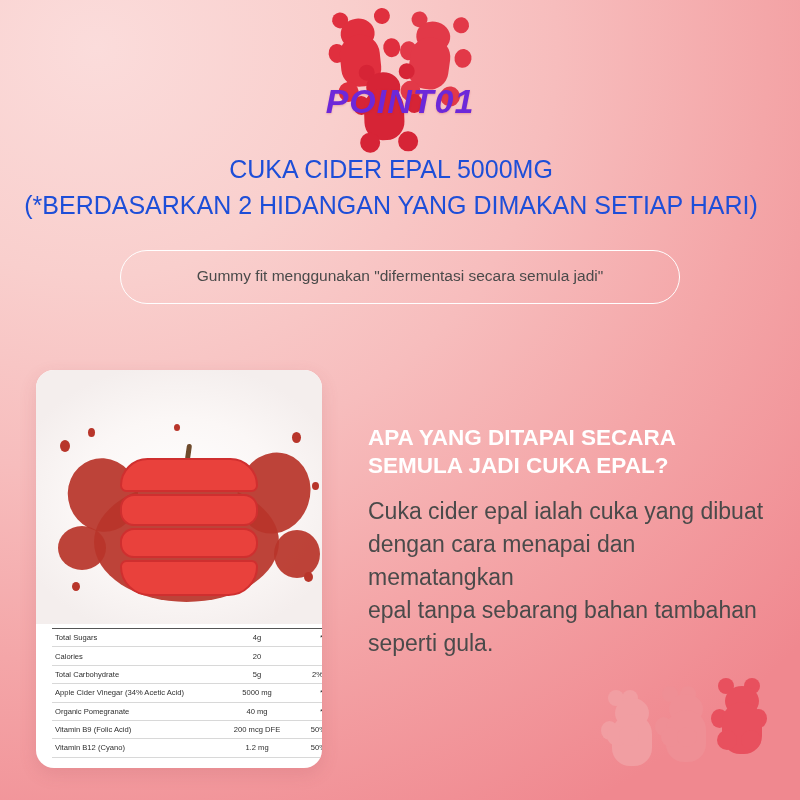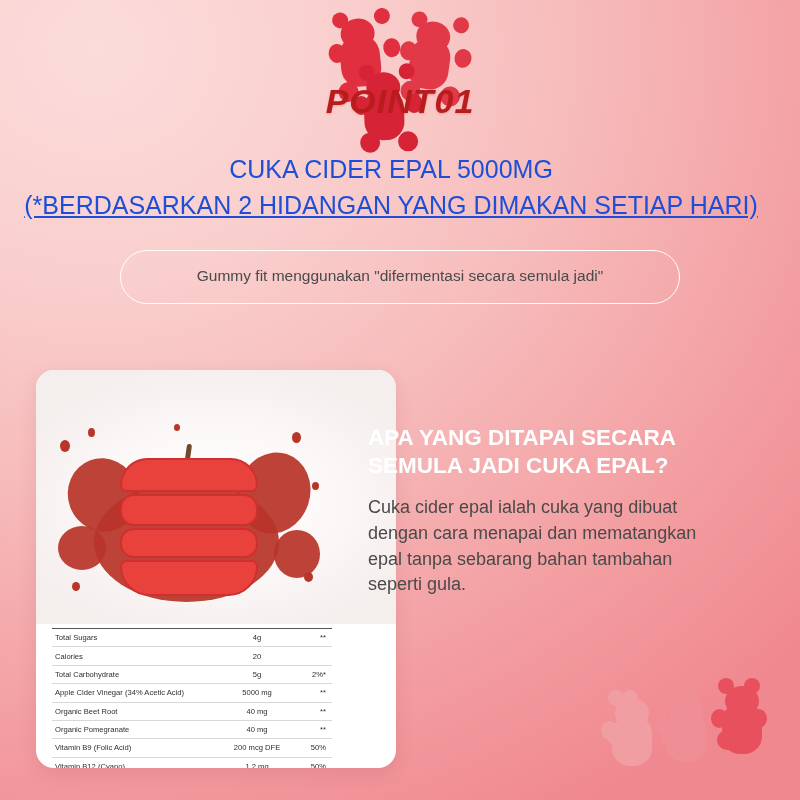--- a/index.html
+++ b/index.html
@@ -83,38 +83,38 @@
 
   
   .point-label {
     position: absolute;
     left: 0; right: 0;
     top: 82px;
     text-align: center;
     font-size: 34px;
     font-weight: bold;
     font-style: italic;
-    color: #b91c1c;
+    color: #6d28d9;
     letter-spacing: 1px;
     text-shadow: 0 1px 2px rgba(180,40,50,0.25);
   }
 
   
   .headline {
     position: absolute;
     left: 0; right: 18px;
     top: 152px;
     text-align: center;
     color: #1d4ed8;
     font-size: 25px;
     line-height: 1.42;
     font-weight: 400;
   }
   .headline .l1 { display: block; }
-  .headline .l2 { display: block; text-decoration: underline; }
+  .headline .l2 { display: block; }
 
   
   .subtitle-pill {
     position: absolute;
     left: 120px;
     top: 250px;
     width: 560px;
     padding: 14px 26px 16px;
     border: 1.6px solid #ffffff;
     border-radius: 40px;
@@ -123,21 +123,21 @@
     font-size: 15.5px;
     line-height: 1.45;
   }
   .subtitle-pill span { display: block; }
 
   
   .product-card {
     position: absolute;
     left: 36px;
     top: 370px;
-    width: 360px;
+    width: 286px;
     height: 398px;
     background: #ffffff;
     border-radius: 18px;
     box-shadow: 0 6px 18px rgba(150,60,70,0.14);
     overflow: hidden;
   }
   .card-photo {
     position: relative;
     width: 100%;
     height: 254px;
@@ -223,21 +223,21 @@
   .right-title {
     color: #ffffff;
     font-size: 22.5px;
     line-height: 1.26;
     font-weight: 400;
     margin: 0 0 14px 0;
   }
   .right-title span { display: block; font-weight: bold; }
   .right-body {
     color: #4a4a4a;
-    font-size: 18px;
+    font-size: 23px;
     line-height: 1.44;
   }
   .right-body span { display: block; }
 </style>
 </head>
 <body>
 
 <div class="bg"></div>
 
 <div class="page">
@@ -325,25 +325,20 @@
             <td class="name">Total Carbohydrate</td>
             <td class="amt">5g</td>
             <td class="dv">2%*</td>
           </tr>
           <tr>
             <td class="name">Apple Cider Vinegar (34% Acetic Acid)</td>
             <td class="amt">5000 mg</td>
             <td class="dv">**</td>
           </tr>
           <tr>
-            <td class="name">Organic Beet Root</td>
-            <td class="amt">40 mg</td>
-            <td class="dv">**</td>
-          </tr>
-          <tr>
             <td class="name">Organic Pomegranate</td>
             <td class="amt">40 mg</td>
             <td class="dv">**</td>
           </tr>
           <tr>
             <td class="name">Vitamin B9 (Folic Acid)</td>
             <td class="amt">200 mcg DFE</td>
             <td class="dv">50%</td>
           </tr>
           <tr>

